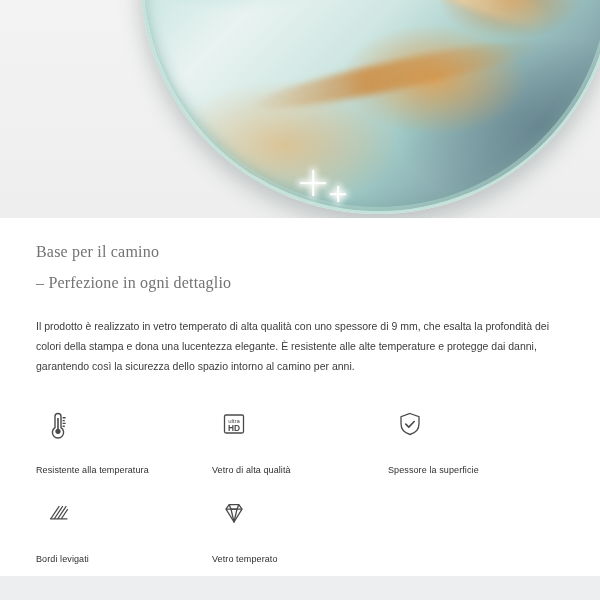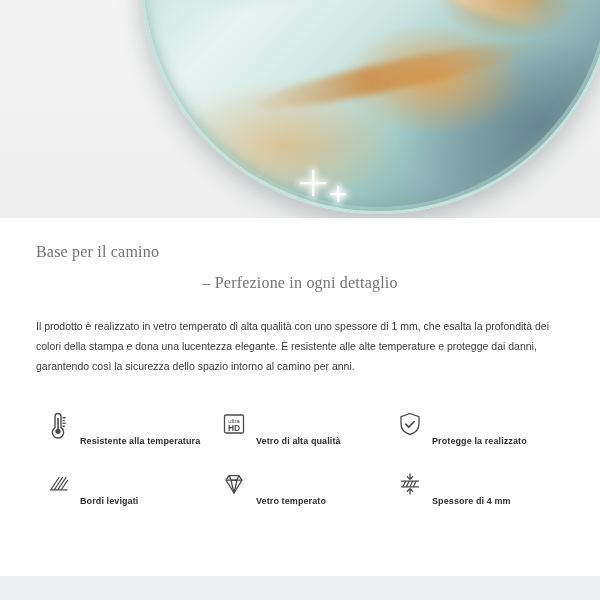--- a/index.html
+++ b/index.html
@@ -117,58 +117,57 @@
   .headline {
     margin: 0;
     padding-top: 18px;
     font-family: "Liberation Serif", serif;
     font-size: 16px;
     line-height: 31px;
     font-weight: 400;
     color: #737373;
     letter-spacing: 0.2px;
   }
-  .headline .line2 { display: block; text-align: center; }
+  .headline .line2 { display: block; }
   .body-copy {
     margin: 18px 0 0 0;
     font-size: 10.5px;
     line-height: 20px;
     color: #3c3c3c;
     max-width: 536px;
   }
 
   
   .features {
     position: relative;
     margin-top: 26px;
     display: grid;
     grid-template-columns: repeat(3, 1fr);
     row-gap: 16px;
     column-gap: 0;
   }
   .feature {
     display: flex;
-    flex-direction: row;
-    align-items: flex-end;
+    flex-direction: column;
+    align-items: flex-start;
     text-align: center;
   }
   .feature-icon {
     width: 44px;
     height: 44px;
     display: flex;
     align-items: center;
     justify-content: center;
     color: #4a4a4a;
   }
   .feature-label {
-    margin-top: 12px;
+    margin-top: 19px;
     font-size: 9px;
     color: #2f2f2f;
     letter-spacing: 0.1px;
-    font-weight: bold;
   }
 
   
   .bottom-strip {
     position: absolute;
     left: 0;
     bottom: 0;
     width: 600px;
     height: 24px;
     background: #eceef0;
@@ -193,21 +192,21 @@
     <span class="sparkle s1"></span>
     <span class="sparkle s2"></span>
   </div>
 
   <div class="content">
     <h1 class="headline">
       <span>Base per il camino</span>
       <span class="line2">– Perfezione in ogni dettaglio</span>
     </h1>
 
-    <p class="body-copy">Il prodotto è realizzato in vetro temperato di alta qualità con uno spessore di 1 mm, che esalta la profondità dei colori della stampa e dona una lucentezza elegante. È resistente alle alte temperature e protegge dai danni, garantendo così la sicurezza dello spazio intorno al camino per anni.</p>
+    <p class="body-copy">Il prodotto è realizzato in vetro temperato di alta qualità con uno spessore di 9 mm, che esalta la profondità dei colori della stampa e dona una lucentezza elegante. È resistente alle alte temperature e protegge dai danni, garantendo così la sicurezza dello spazio intorno al camino per anni.</p>
 
     <div class="features">
 
       <div class="feature">
         <span class="feature-icon">
           <svg width="40" height="40" viewBox="0 0 40 40" fill="none" stroke="#4a4a4a" stroke-width="1.4">
             <path d="M20 9.5a3 3 0 0 1 3 3v11.2a5.6 5.6 0 1 1-6 0V12.5a3 3 0 0 1 3-3z"></path>
             <circle cx="20" cy="27.3" r="2.6" fill="#4a4a4a" stroke="none"></circle>
             <rect x="19.2" y="14" width="1.6" height="11" fill="#4a4a4a" stroke="none"></rect>
             <path d="M24.6 13.8h3M24.6 16.6h2.2M24.6 19.4h3M24.6 22.2h2.2"></path>
@@ -227,21 +226,21 @@
         <span class="feature-label">Vetro di alta qualità</span>
       </div>
 
       <div class="feature">
         <span class="feature-icon">
           <svg width="40" height="40" viewBox="0 0 40 40">
             <path d="M20 9.5l9 3.2v7.1c0 5.4-3.7 9.2-9 10.7-5.3-1.5-9-5.3-9-10.7v-7.1l9-3.2z" fill="none" stroke="#4a4a4a" stroke-width="1.3"></path>
             <path d="M15.8 20.1l3 3 5.4-5.6" fill="none" stroke="#4a4a4a" stroke-width="1.6" stroke-linecap="round" stroke-linejoin="round"></path>
           </svg>
         </span>
-        <span class="feature-label">Protegge la realizzato</span>
+        <span class="feature-label">Spessore la superficie</span>
       </div>
 
       <div class="feature">
         <span class="feature-icon">
           <svg width="40" height="40" viewBox="0 0 40 40" fill="none" stroke="#4a4a4a" stroke-width="1.3" stroke-linecap="round">
             <path d="M13 25.5L21 13.5"></path>
             <path d="M16.5 25.5L24.5 13.5"></path>
             <path d="M20 25.5L28 13.5"></path>
             <path d="M23.5 25.5L29.5 16.5"></path>
             <path d="M12.5 25.8h16.5"></path>
@@ -255,29 +254,18 @@
           <svg width="40" height="40" viewBox="0 0 40 40" fill="none" stroke="#4a4a4a" stroke-width="1.3" stroke-linejoin="round">
             <path d="M12 16.2h16L20 29 12 16.2z"></path>
             <path d="M12 16.2l3.2-4.6h9.6l3.2 4.6"></path>
             <path d="M15.2 11.6L17 16.2 20 29l3-12.8 1.8-4.6"></path>
             <path d="M17 16.2h6"></path>
           </svg>
         </span>
         <span class="feature-label">Vetro temperato</span>
       </div>
 
-      <div class="feature">
-        <span class="feature-icon">
-          <svg width="40" height="40" viewBox="0 0 40 40" fill="none" stroke="#4a4a4a" stroke-width="1.3" stroke-linecap="round" stroke-linejoin="round">
-            <path d="M20 10v5.2M17.4 12.8L20 15.4l2.6-2.6"></path>
-            <path d="M11.5 17.2h17M11.5 22.8h17"></path>
-            <path d="M13 22.6l2.4-5.2M16.5 22.6l2.4-5.2M20 22.6l2.4-5.2M23.5 22.6l2.4-5.2"></path>
-            <path d="M20 30v-5.2M17.4 27.2L20 24.6l2.6 2.6"></path>
-          </svg>
-        </span>
-        <span class="feature-label">Spessore di 4 mm</span>
-      </div>
 
     </div>
   </div>
 
   <div class="bottom-strip"></div>
 </div>
 
 </body></html>

